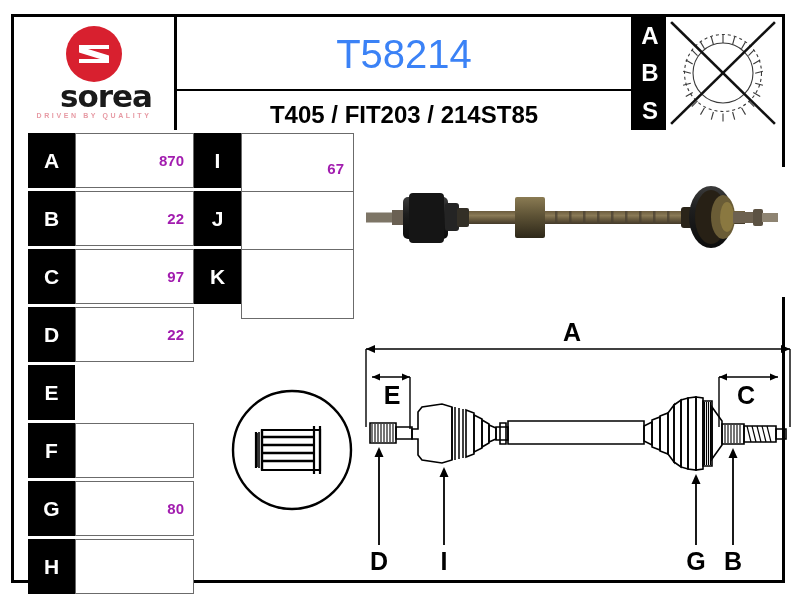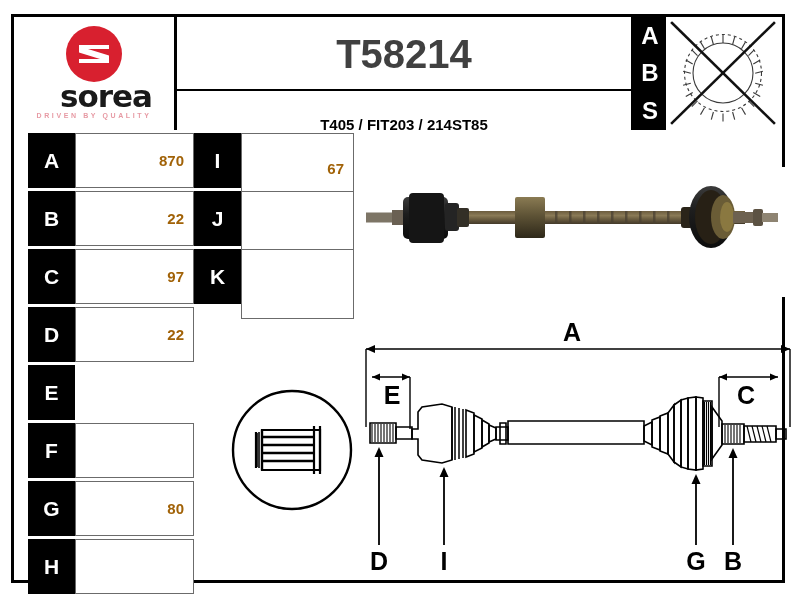--- a/index.html
+++ b/index.html
@@ -83,35 +83,35 @@
     border-right: 3px solid #000;
     background: #fff;
   }
   #title-main {
     position: absolute;
     left: 0; right: 0; top: 0;
     height: 74px;
     line-height: 74px;
     text-align: center;
     font-family: "Liberation Sans", sans-serif;
-    font-weight: bold;
+    font-weight: normal;
     font-size: 40px;
-    color: #404040;
+    color: #3b82f6;
     border-bottom: 2px solid #000;
     box-sizing: border-box;
   }
   #title-sub {
     position: absolute;
-    left: 0; right: 0; top: 88px;
+    left: 0; right: 0; top: 78px;
     height: 39px;
     line-height: 39px;
     text-align: center;
     font-family: "Liberation Sans", sans-serif;
     font-weight: bold;
-    font-size: 15px;
+    font-size: 24px;
     color: #000;
   }
   #abs-cell {
     position: absolute;
     left: 620px; top: 0;
     width: 148px; height: 113px;
     background: #fff;
   }
   #abs-letters {
     position: absolute;
@@ -145,21 +145,21 @@
     font-weight: bold;
     font-size: 21px;
     display: flex;
     align-items: center;
     justify-content: center;
   }
   .val {
     position: absolute;
     top: 0;
     background: #fff;
-    color: #a16207;
+    color: #a21caf;
     font-family: "Liberation Sans", sans-serif;
     font-weight: bold;
     font-size: 15px;
     display: flex;
     align-items: center;
     justify-content: flex-end;
     padding-right: 9px;
     box-sizing: border-box;
     border: 1.5px solid #6b6b6b;
   }

